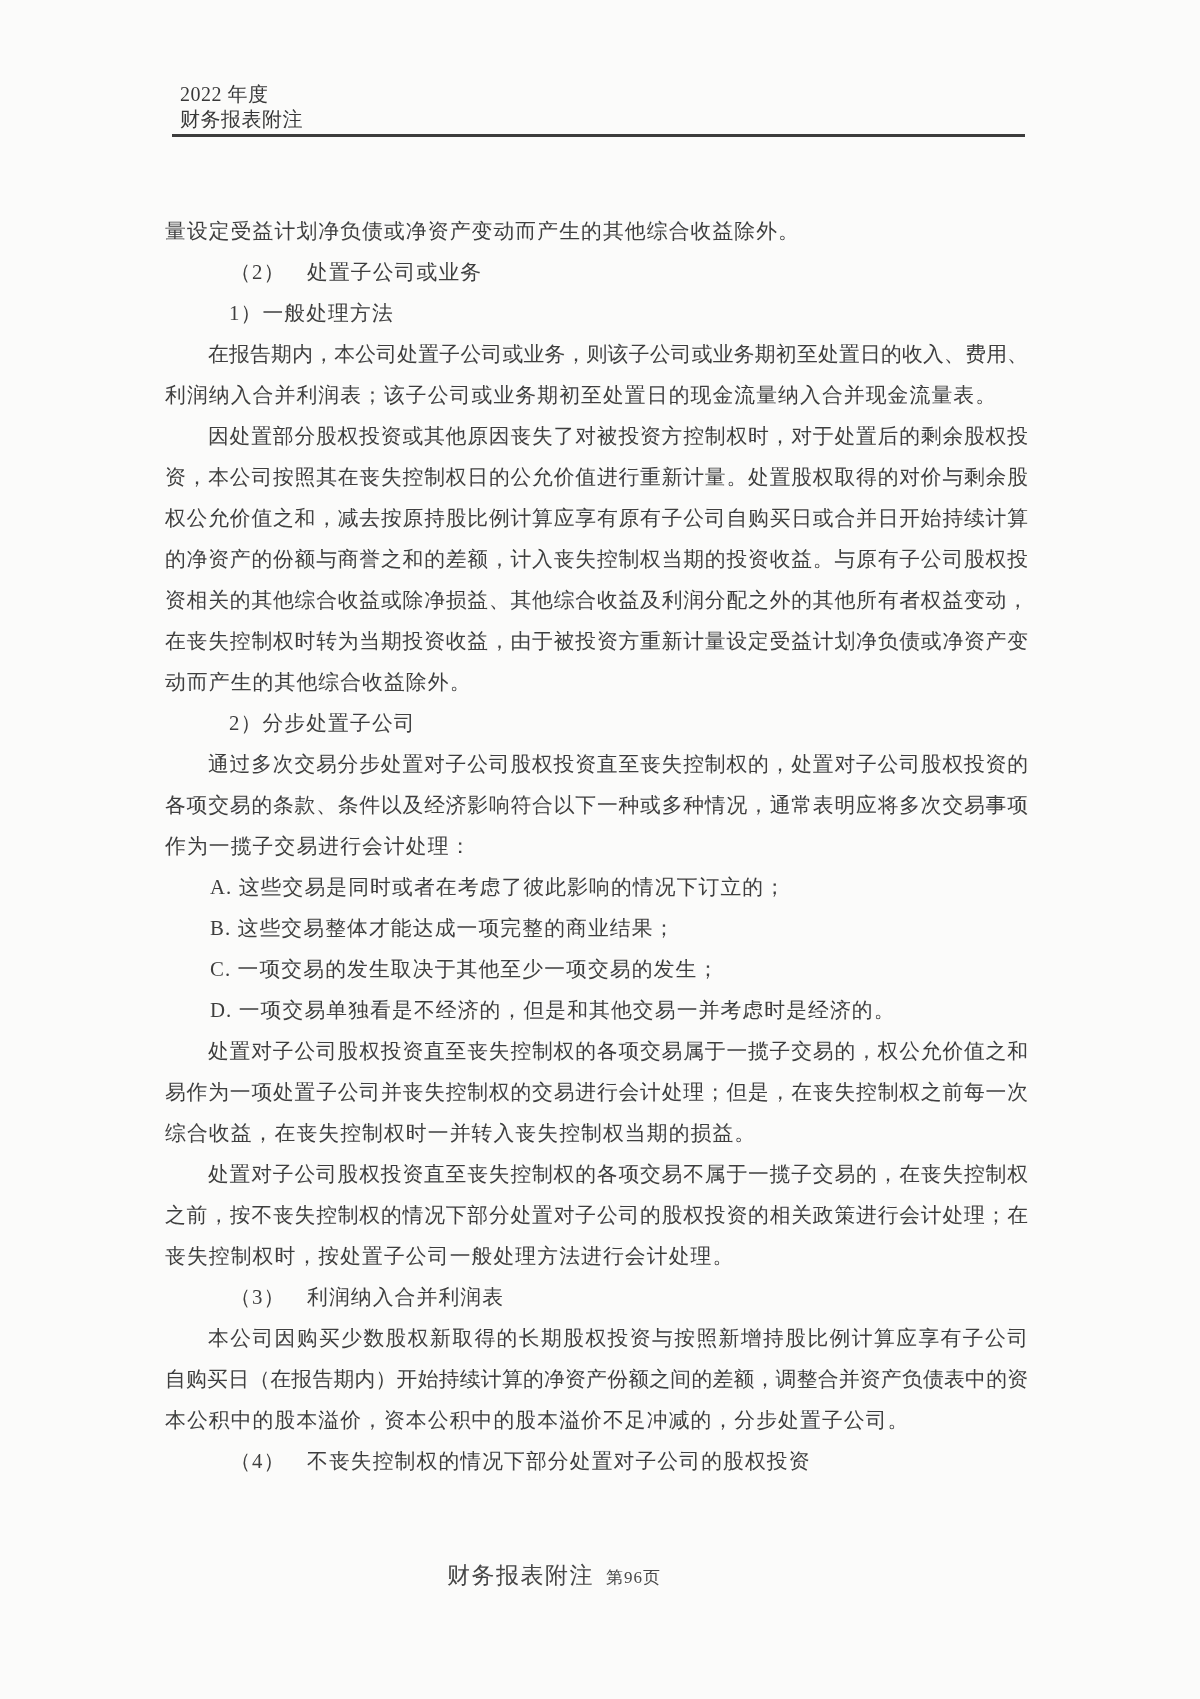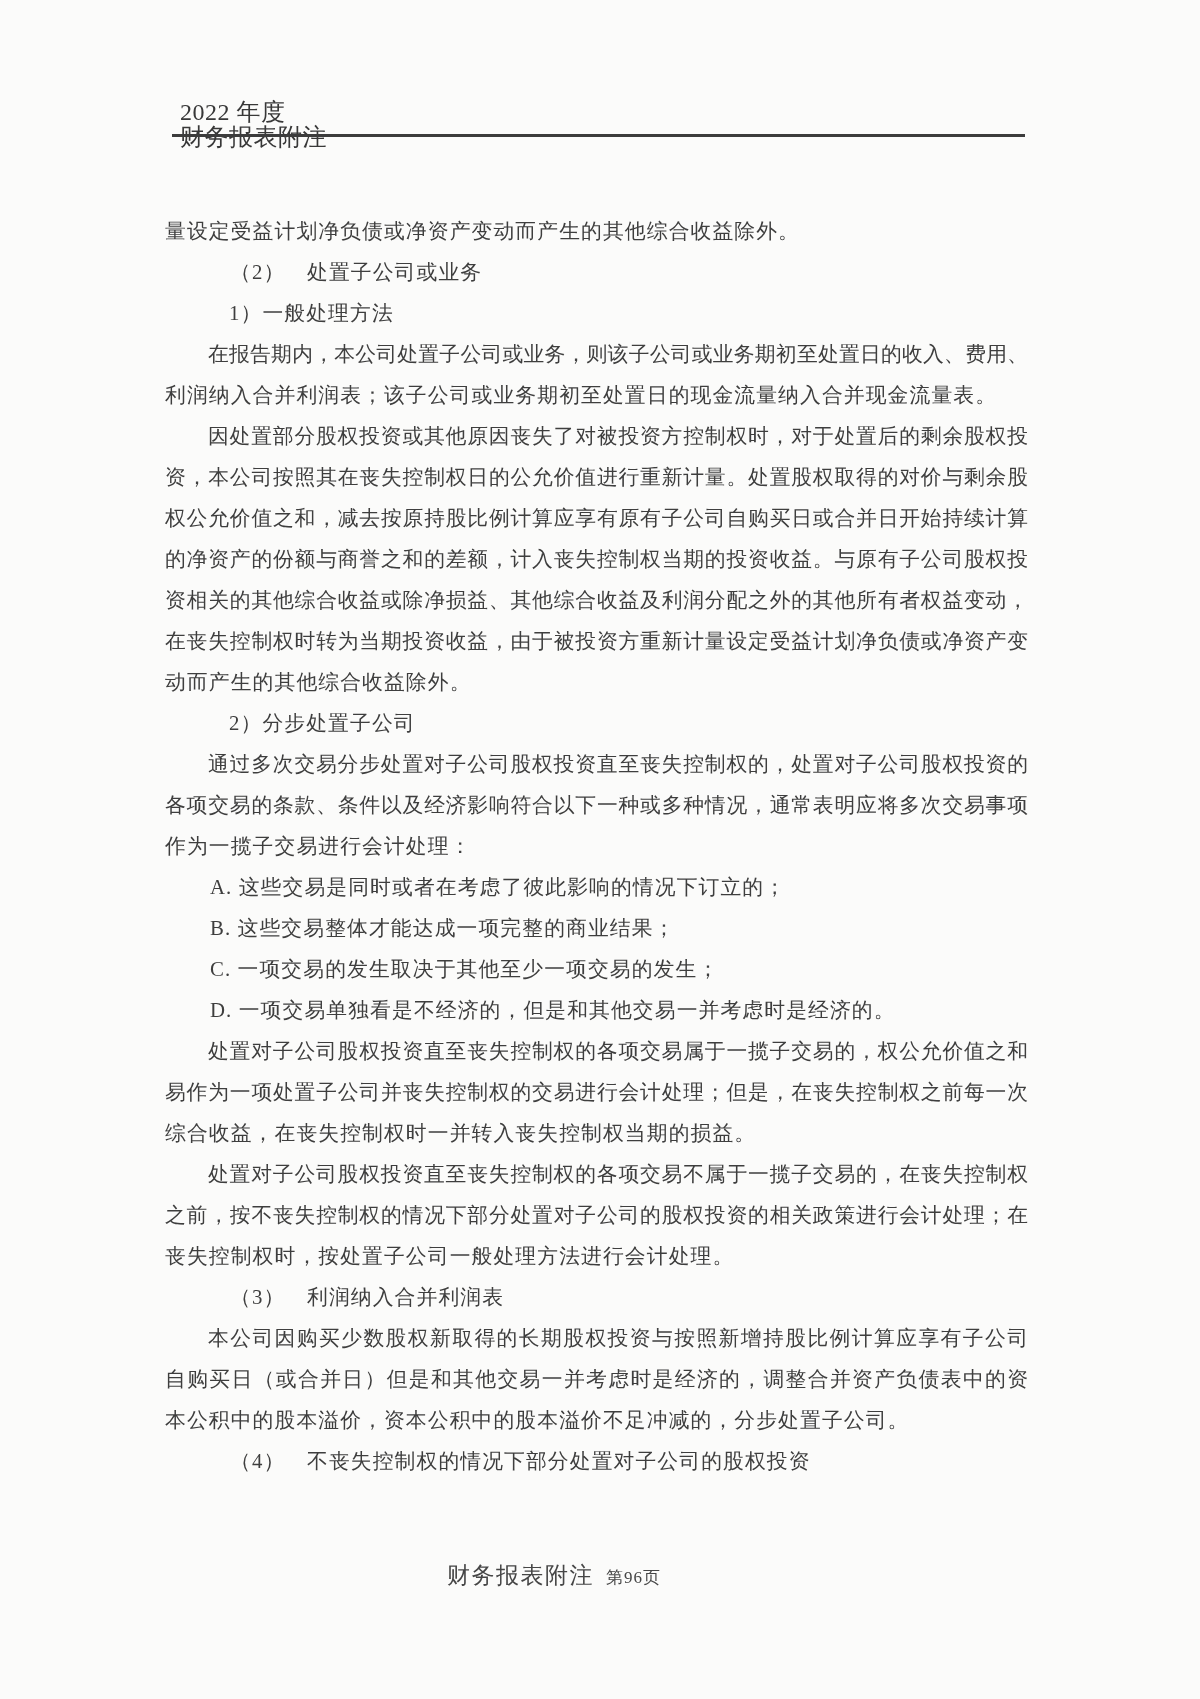--- a/index.html
+++ b/index.html
@@ -6,22 +6,22 @@
   body{
     width:1200px;height:1699px;position:relative;
     background:#fbfbfa;
     font-family:"Liberation Serif","DejaVu Serif",serif;
     color:#3f3f3f;
     overflow:hidden;
   }
   .page{position:absolute;inset:0;}
   
   .header{
-    position:absolute;left:180px;top:100px;
-    font-size:24px;line-height:25px;color:#383838;
+    position:absolute;left:180px;top:82px;
+    font-size:20px;line-height:25px;color:#383838;
     letter-spacing:0.5px;
   }
   .header-rule{
     position:absolute;left:172px;top:134px;width:853px;height:2.5px;
     background:#3c3c3c;
   }
   
   .body-col{
     position:absolute;left:165px;top:210px;width:863px;
     font-size:20.8px;color:#3e3e3e;
@@ -81,21 +81,21 @@
     <div class="ln item">C. 一项交易的发生取决于其他至少一项交易的发生；</div>
     <div class="ln item">D. 一项交易单独看是不经济的，但是和其他交易一并考虑时是经济的。</div>
     <div class="ln first">处置对子公司股权投资直至丧失控制权的各项交易属于一揽子交易的，权公允价值之和</div>
     <div class="ln mid">易作为一项处置子公司并丧失控制权的交易进行会计处理；但是，在丧失控制权之前每一次</div>
     <div class="ln end">综合收益，在丧失控制权时一并转入丧失控制权当期的损益。</div>
     <div class="ln first">处置对子公司股权投资直至丧失控制权的各项交易不属于一揽子交易的，在丧失控制权</div>
     <div class="ln mid">之前，按不丧失控制权的情况下部分处置对子公司的股权投资的相关政策进行会计处理；在</div>
     <div class="ln end">丧失控制权时，按处置子公司一般处理方法进行会计处理。</div>
     <div class="ln heading"><span class="h-num">（3）</span><span>利润纳入合并利润表</span></div>
     <div class="ln first">本公司因购买少数股权新取得的长期股权投资与按照新增持股比例计算应享有子公司</div>
-    <div class="ln mid">自购买日（或合并日）但是和其他交易一并考虑时是经济的，调整合并资产负债表中的资</div>
+    <div class="ln mid">自购买日（在报告期内）开始持续计算的净资产份额之间的差额，调整合并资产负债表中的资</div>
     <div class="ln end">本公积中的股本溢价，资本公积中的股本溢价不足冲减的，分步处置子公司。</div>
     <div class="ln heading"><span class="h-num">（4）</span><span>不丧失控制权的情况下部分处置对子公司的股权投资</span></div>
   </div>
 
   <div class="footer">
     <span class="f-title">财务报表附注</span><span class="f-page">第96页</span>
   </div>
 
 </div>
 

